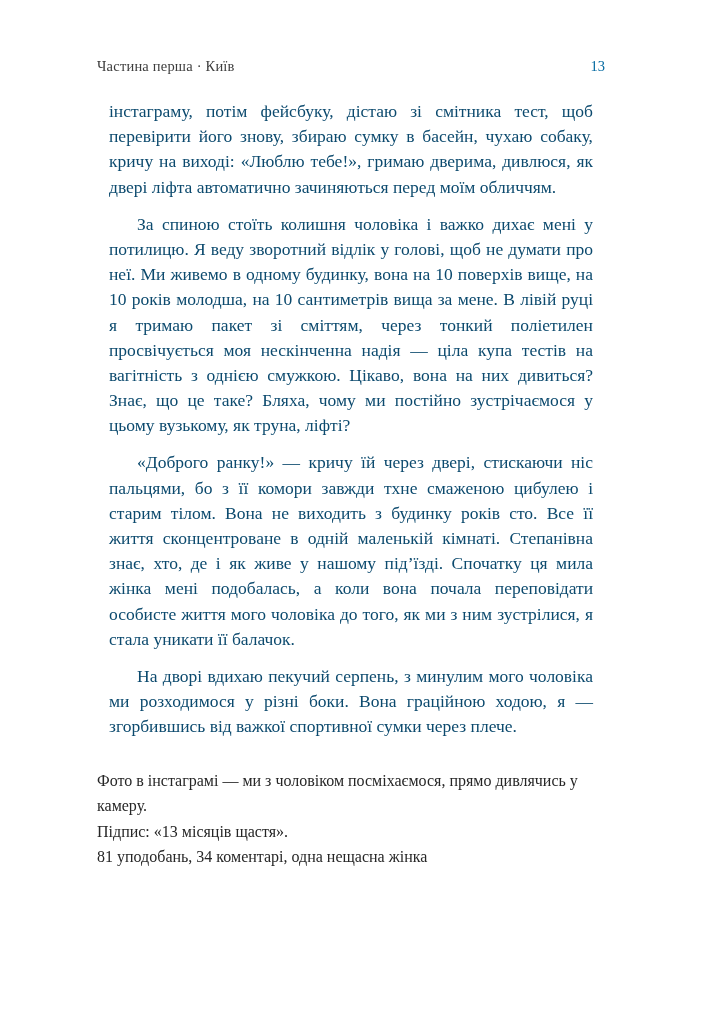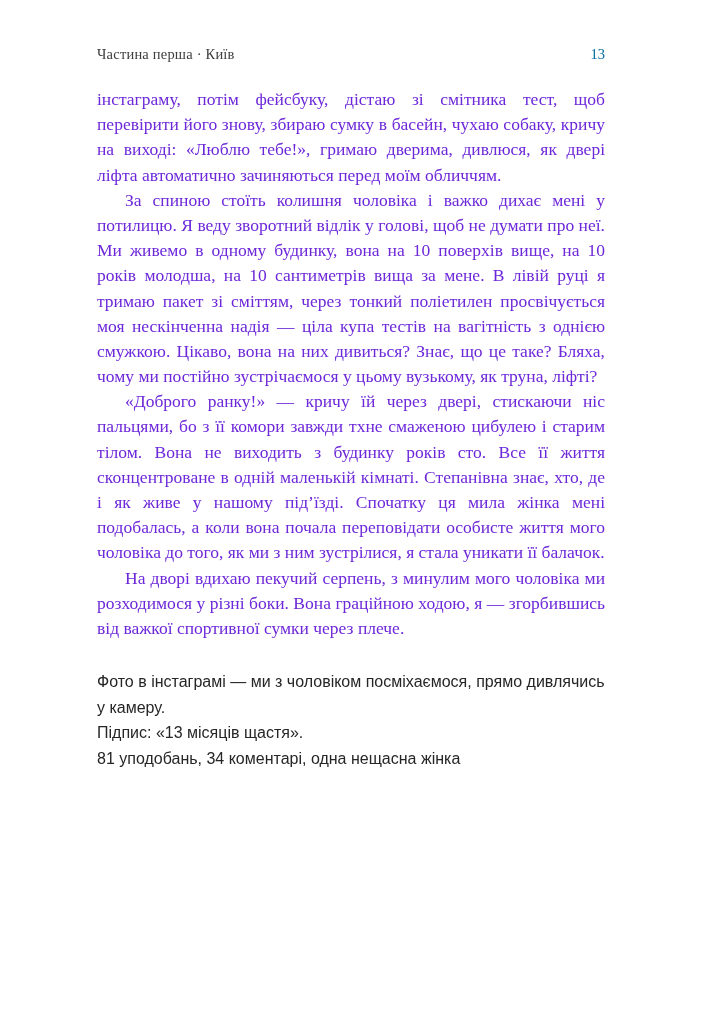--- a/index.html
+++ b/index.html
@@ -18,48 +18,50 @@
     overflow: hidden;
   }
   .running-header {
     display: flex;
     justify-content: space-between;
     align-items: baseline;
     font-family: "Liberation Serif", serif;
     font-size: 14.5px;
     color: #3d3d3d;
     margin-bottom: 24px;
+    margin-top: 12px;
   }
   .running-header .section {
     letter-spacing: 0.2px;
   }
   .running-header .pagenum {
     color: #0369a1;
   }
   .body-text p {
-    margin: 0;
+    margin: 12px;
     font-family: "Liberation Serif", serif;
     font-size: 17.5px;
     line-height: 1.44;
     text-align: justify;
-    color: #6d28d9;
+    color: #0c4a6e;
   }
   .body-text p.indent {
     text-indent: 28px;
   }
   .insta-caption {
     margin-top: 28px;
     font-family: "Liberation Sans", sans-serif;
     font-size: 16px;
     line-height: 1.6;
     color: #262626;
   }
   .insta-caption p {
     margin: 0;
     text-align: left;
+    font-family: Liberation Serif, serif;
   }
 </style>
 </head>
 <body>
 
 <div class="page">
 
   <div class="running-header">
     <span class="section">Частина перша · Київ</span>
     <span class="pagenum">13</span>

